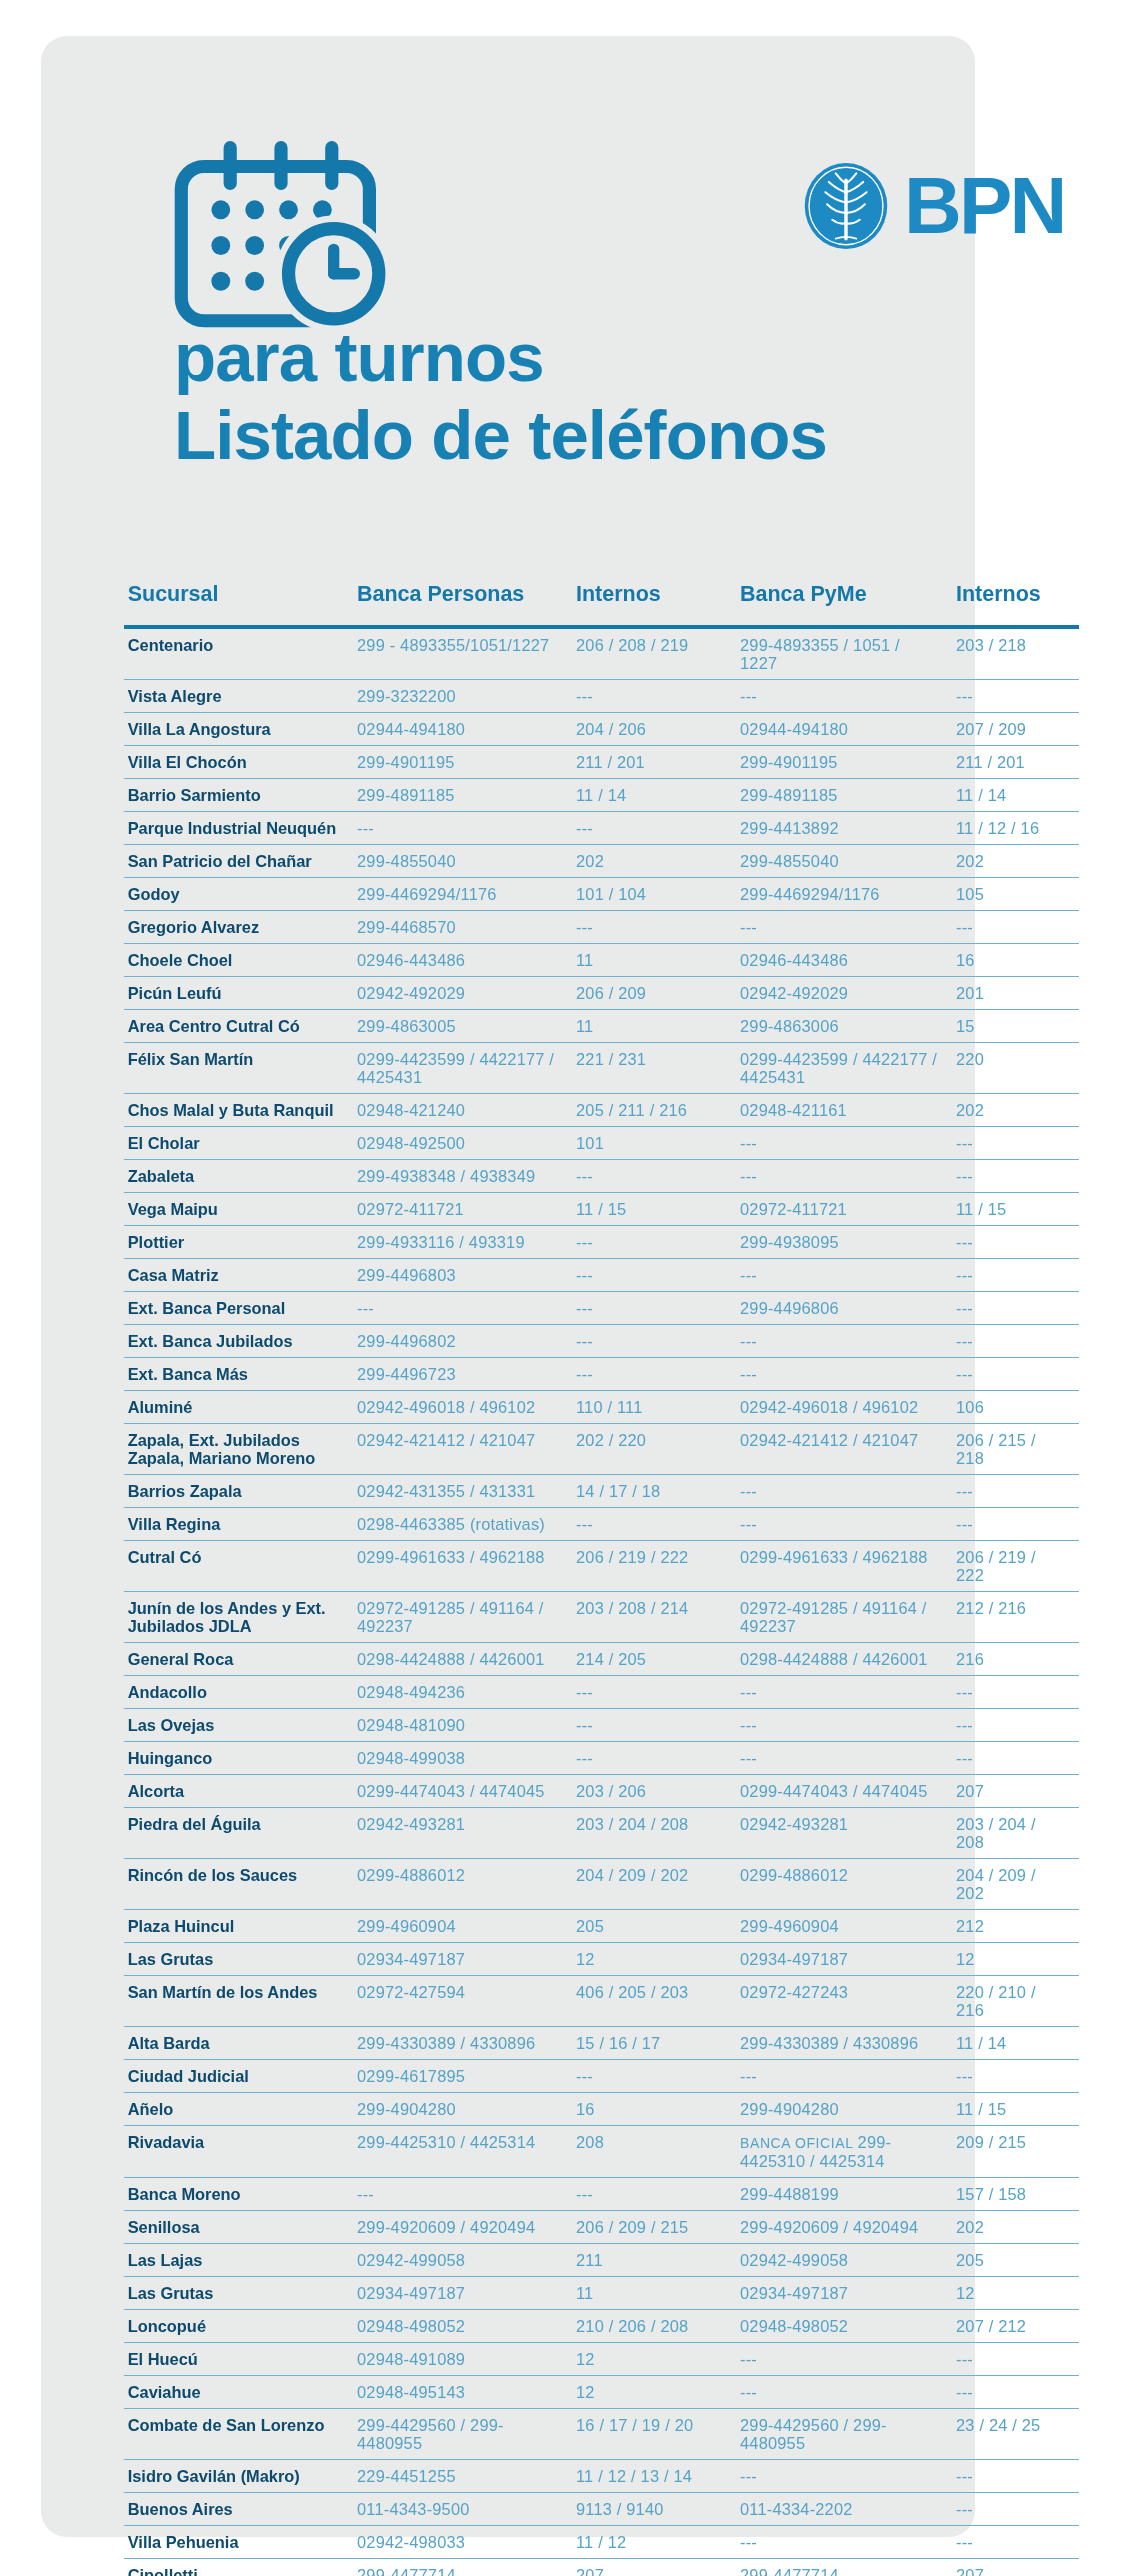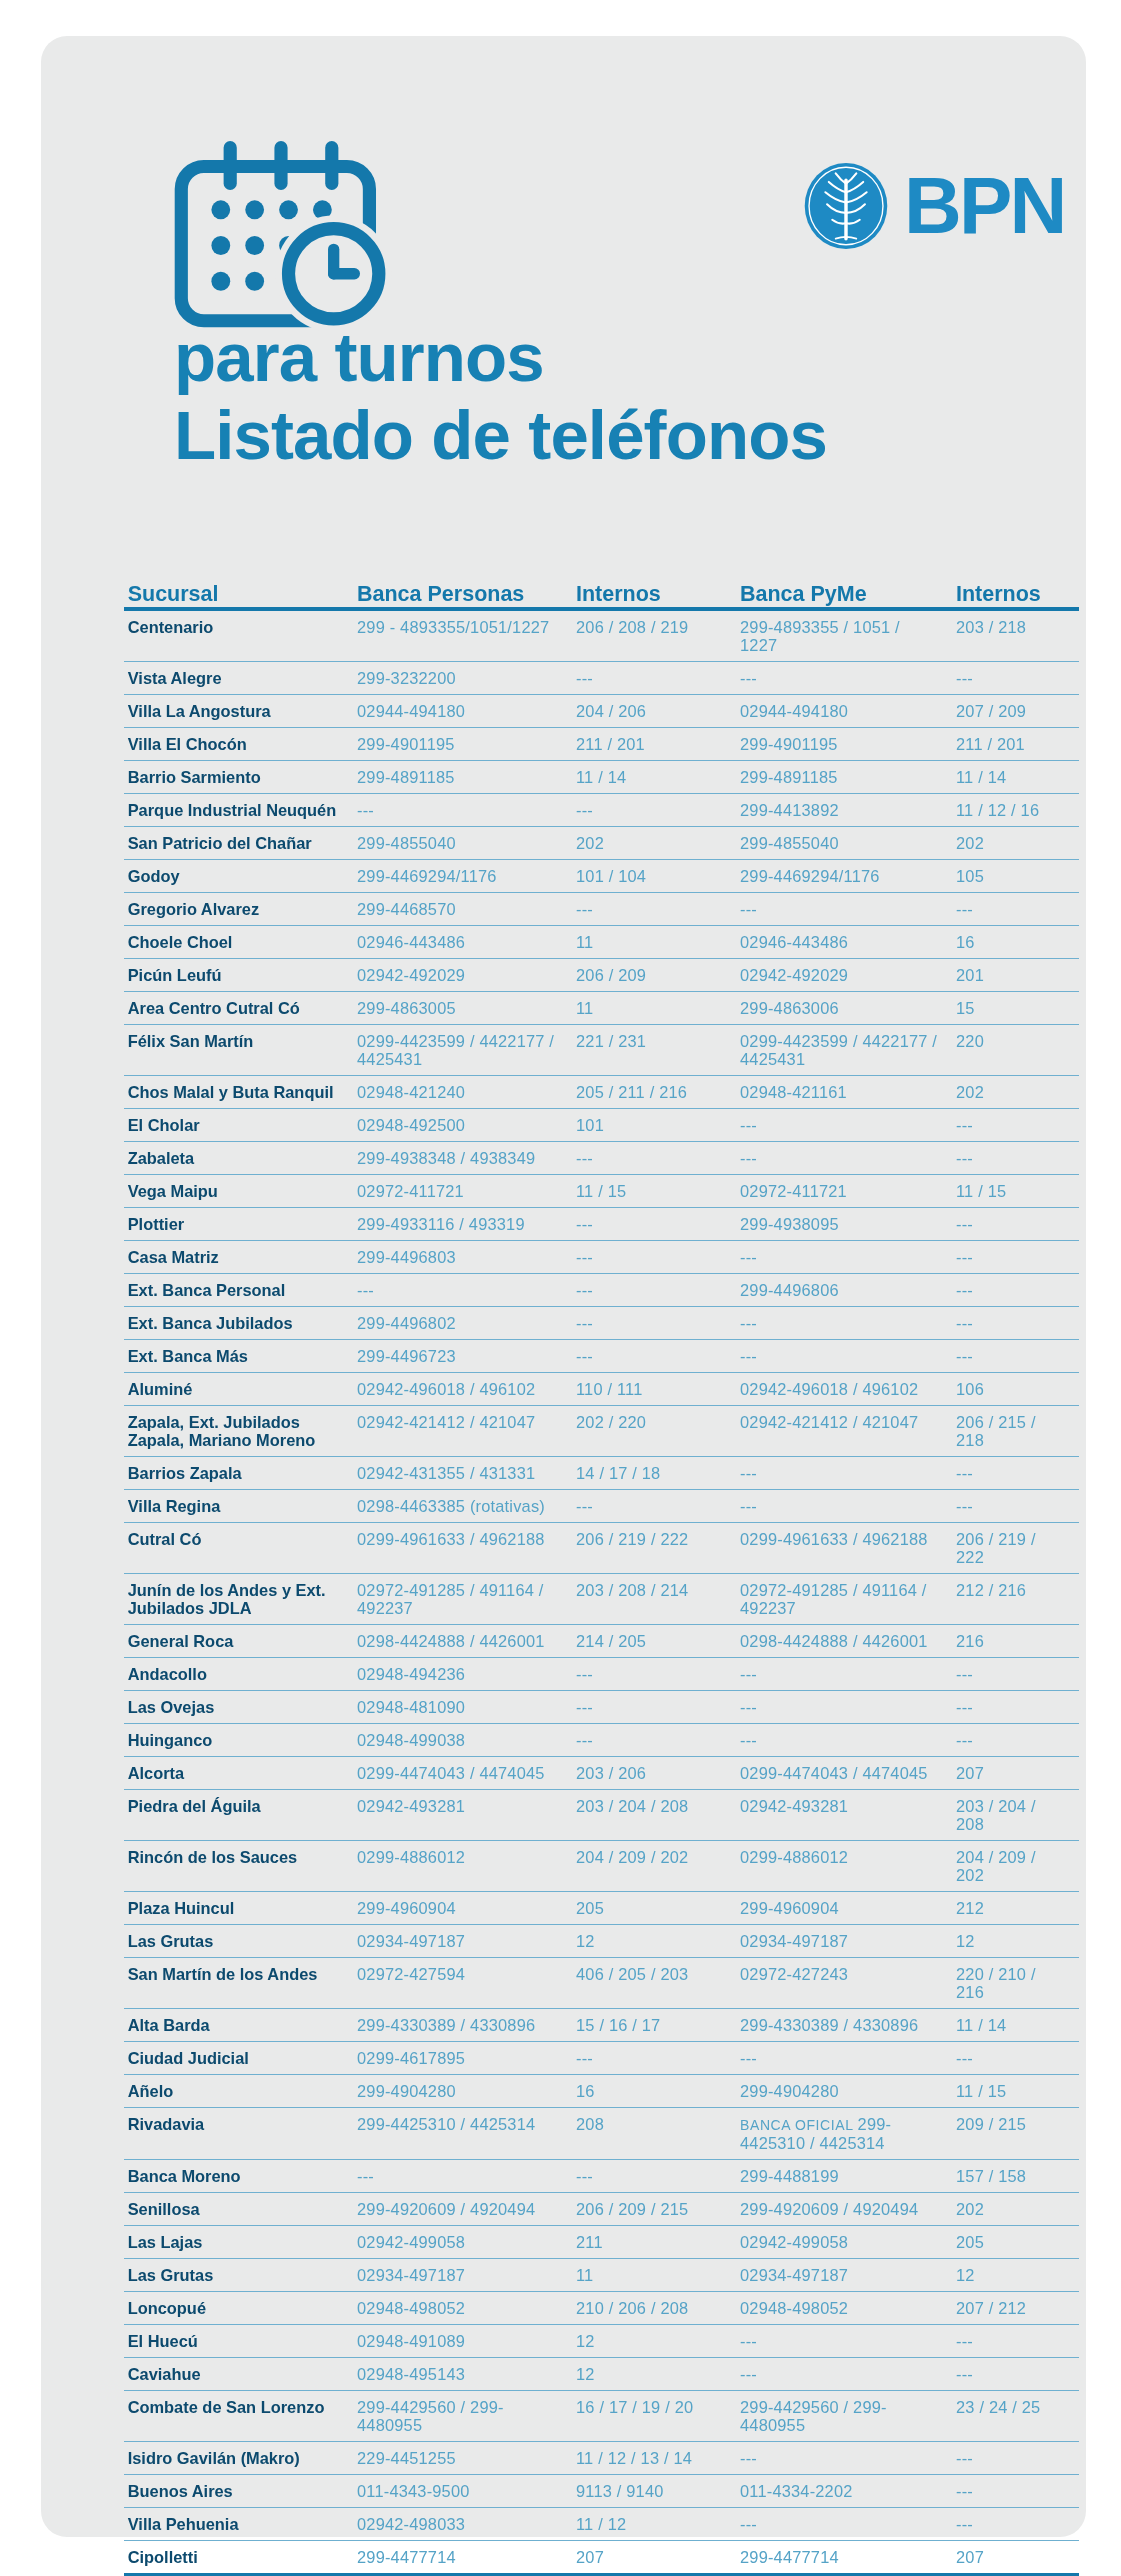--- a/index.html
+++ b/index.html
@@ -2,39 +2,39 @@
 <html style="font-size:15px"><head>
 <meta charset="utf-8">
 <style>
   html,body { margin:0; padding:0; }
   body {
     width:1121px; height:2576px; background:#ffffff; position:relative;
     font-family:"Liberation Sans", sans-serif;
     -webkit-font-smoothing:antialiased;
   }
   .card {
-    position:absolute; left:41px; top:36px; width:1045px; height:2501px;
+    position:absolute; left:41px; top:36px; width:934px; height:2501px;
     background:#e9eaea; border-radius:26px;
   }
   .cal-icon { position:absolute; left:129px; top:103px; }
   .brand { position:absolute; left:762px; top:123px; display:flex; align-items:center; }
   .brand-text {
     font-size:80px; font-weight:800; color:#1e8ac4; letter-spacing:-2.8px;
     line-height:93px; margin-left:15px;
   }
   .title {
     position:absolute; left:133px; top:283px;
     font-size:69px; line-height:78px; font-weight:800; letter-spacing:-0.9px;
     color:#1781b4;
   }
   .table { position:absolute; left:83px; top:545px; width:955px; }
   .thead {
     display:grid; grid-template-columns:233px 219px 164px 216px 124px;
     font-size:21.5px; font-weight:700; color:#1478ab;
-    line-height:26px; padding-bottom:0; border-bottom:4.7px solid #1478ab;
+    line-height:26px; padding-bottom:18px; border-bottom:4.7px solid #1478ab;
   }
   .thead > div:first-child { padding-left:3.7px; }
   .row {
     display:grid; grid-template-columns:233px 219px 164px 216px 124px;
     padding:7px 0; border-bottom:1.5px solid #6fb0d0; align-items:start;
   }
   .row:last-child { border-bottom:4.2px solid #1478ab; }
   .c-s {
     font-size:16.4px; font-weight:700; color:#0c4a6e; line-height:18px;
     padding-left:3.7px; padding-right:13px;

